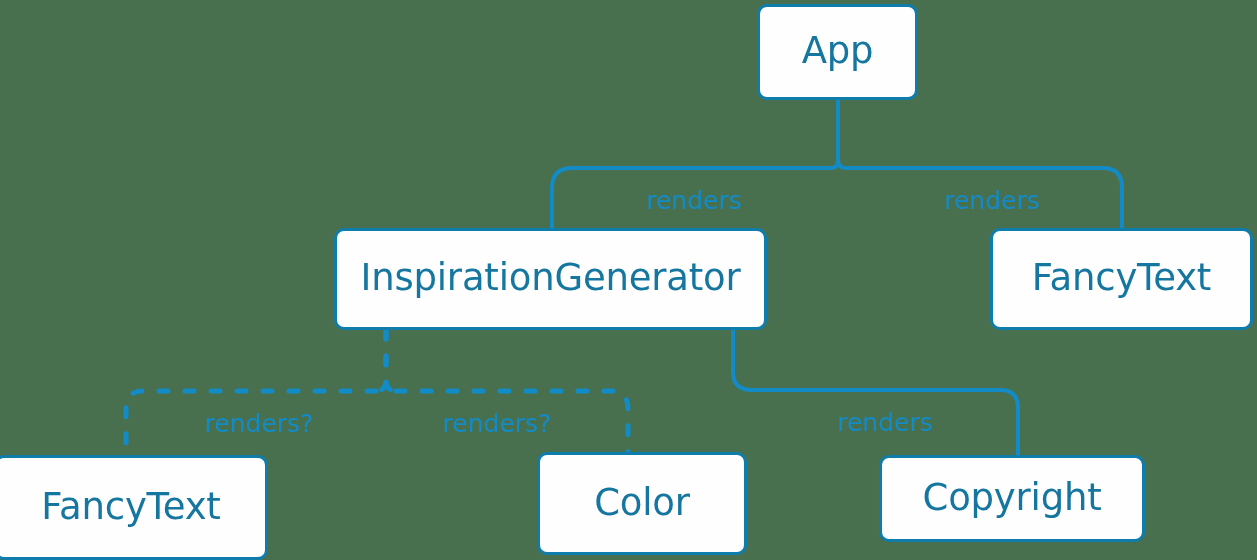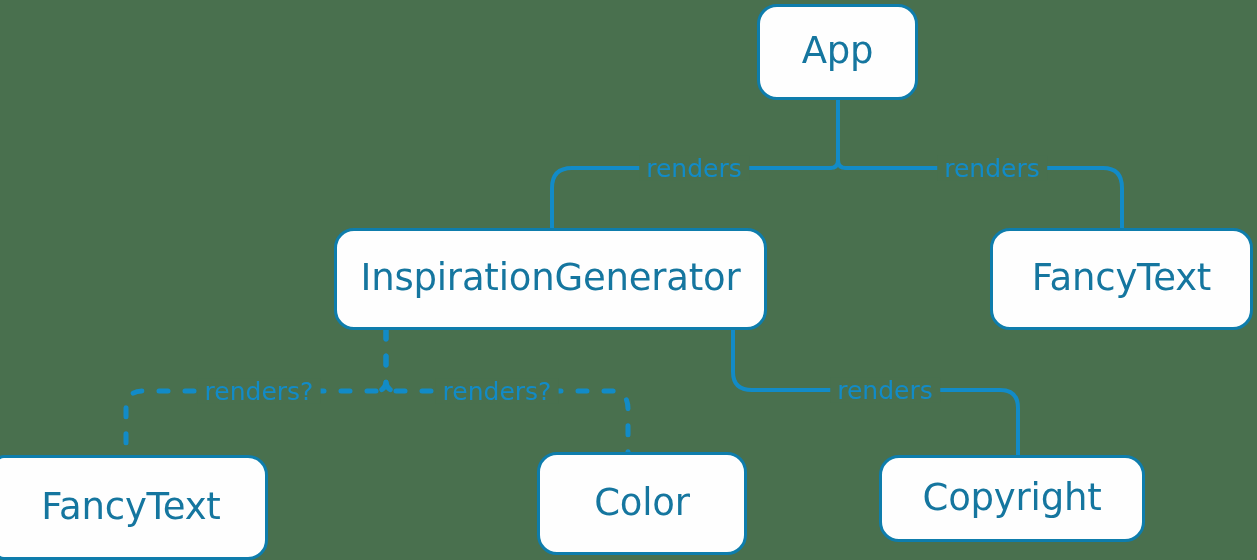--- a/index.html
+++ b/index.html
@@ -24,21 +24,21 @@
     top: 0;
     left: 0;
     width: 1257px;
     height: 560px;
   }
   .node {
     position: absolute;
     box-sizing: border-box;
     background: #FEFEFE;
     border: 3px solid #0E7DAC;
-    border-radius: 20px;
+    border-radius: 10px;
     display: flex;
     align-items: center;
     justify-content: center;
     color: #15769F;
     font-size: 37px;
     font-weight: 400;
     letter-spacing: -0.2px;
     line-height: 1;
     white-space: nowrap;
     z-index: 2;
@@ -60,20 +60,21 @@
     position: absolute;
     color: #128BC7;
     font-size: 25px;
     font-weight: 400;
     line-height: 1;
     white-space: nowrap;
     background: #49704E;
     padding: 0 7px;
     z-index: 3;
     transform: translate(-50%, -50%);
+    margin-top: 32px;
   }
   #label-app-inspiration { left: 694px; top: 168px; }
   #label-app-fancytext   { left: 992px; top: 168px; }
   #label-ig-fancytext    { left: 259px; top: 391px; }
   #label-ig-color        { left: 497px; top: 391px; }
   #label-ig-copyright    { left: 885px; top: 390px; }
 </style>
 </head>
 <body>
 

